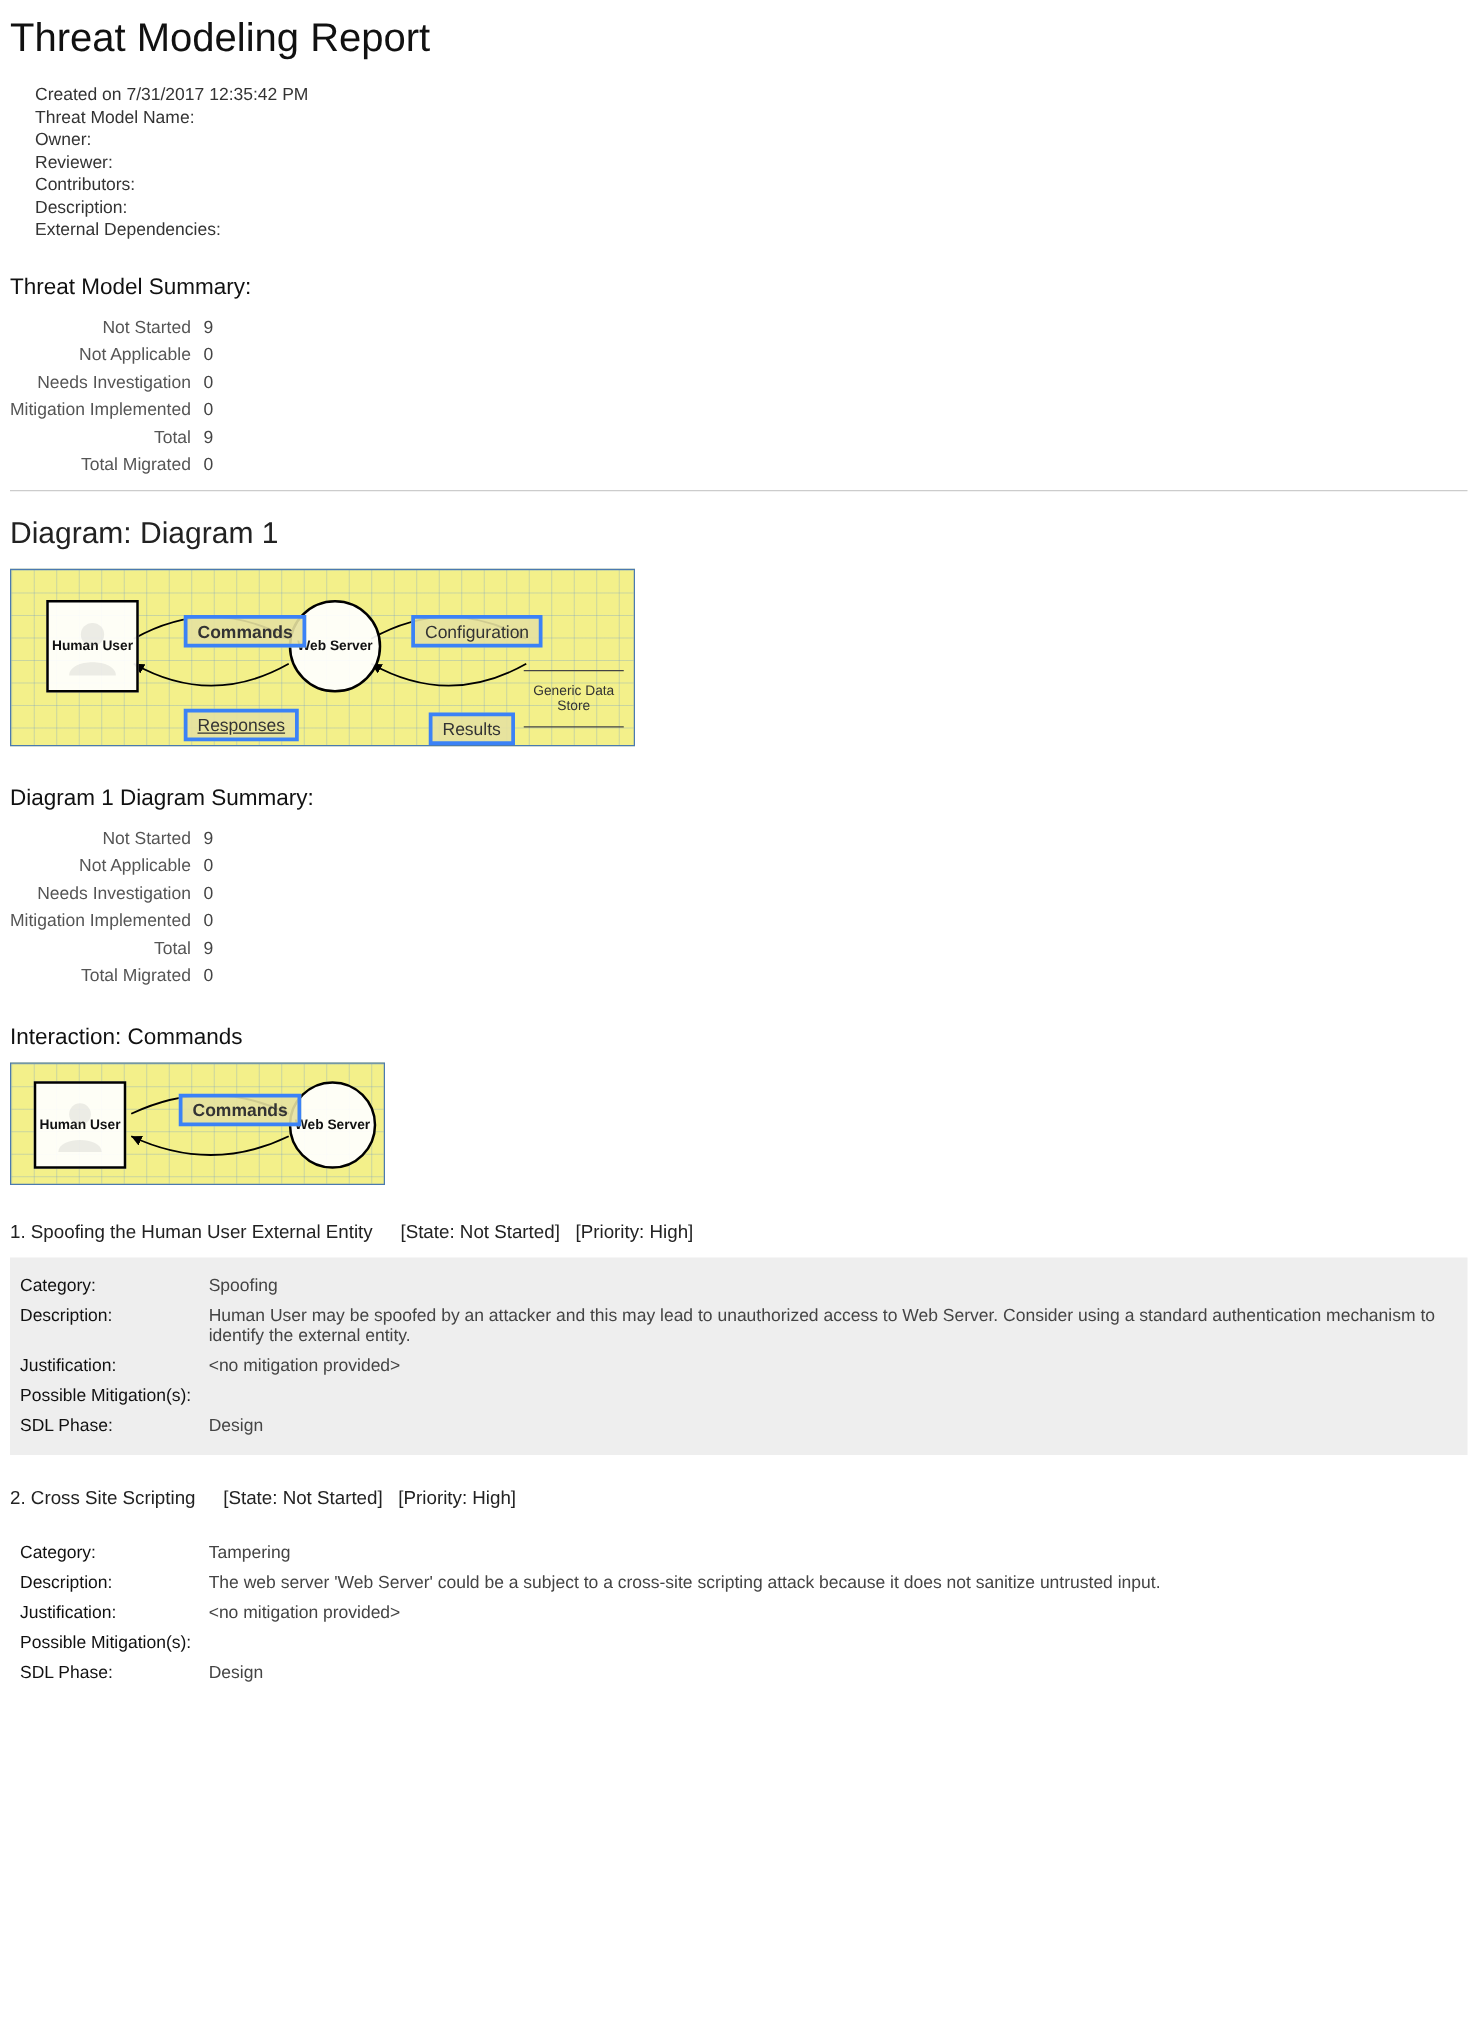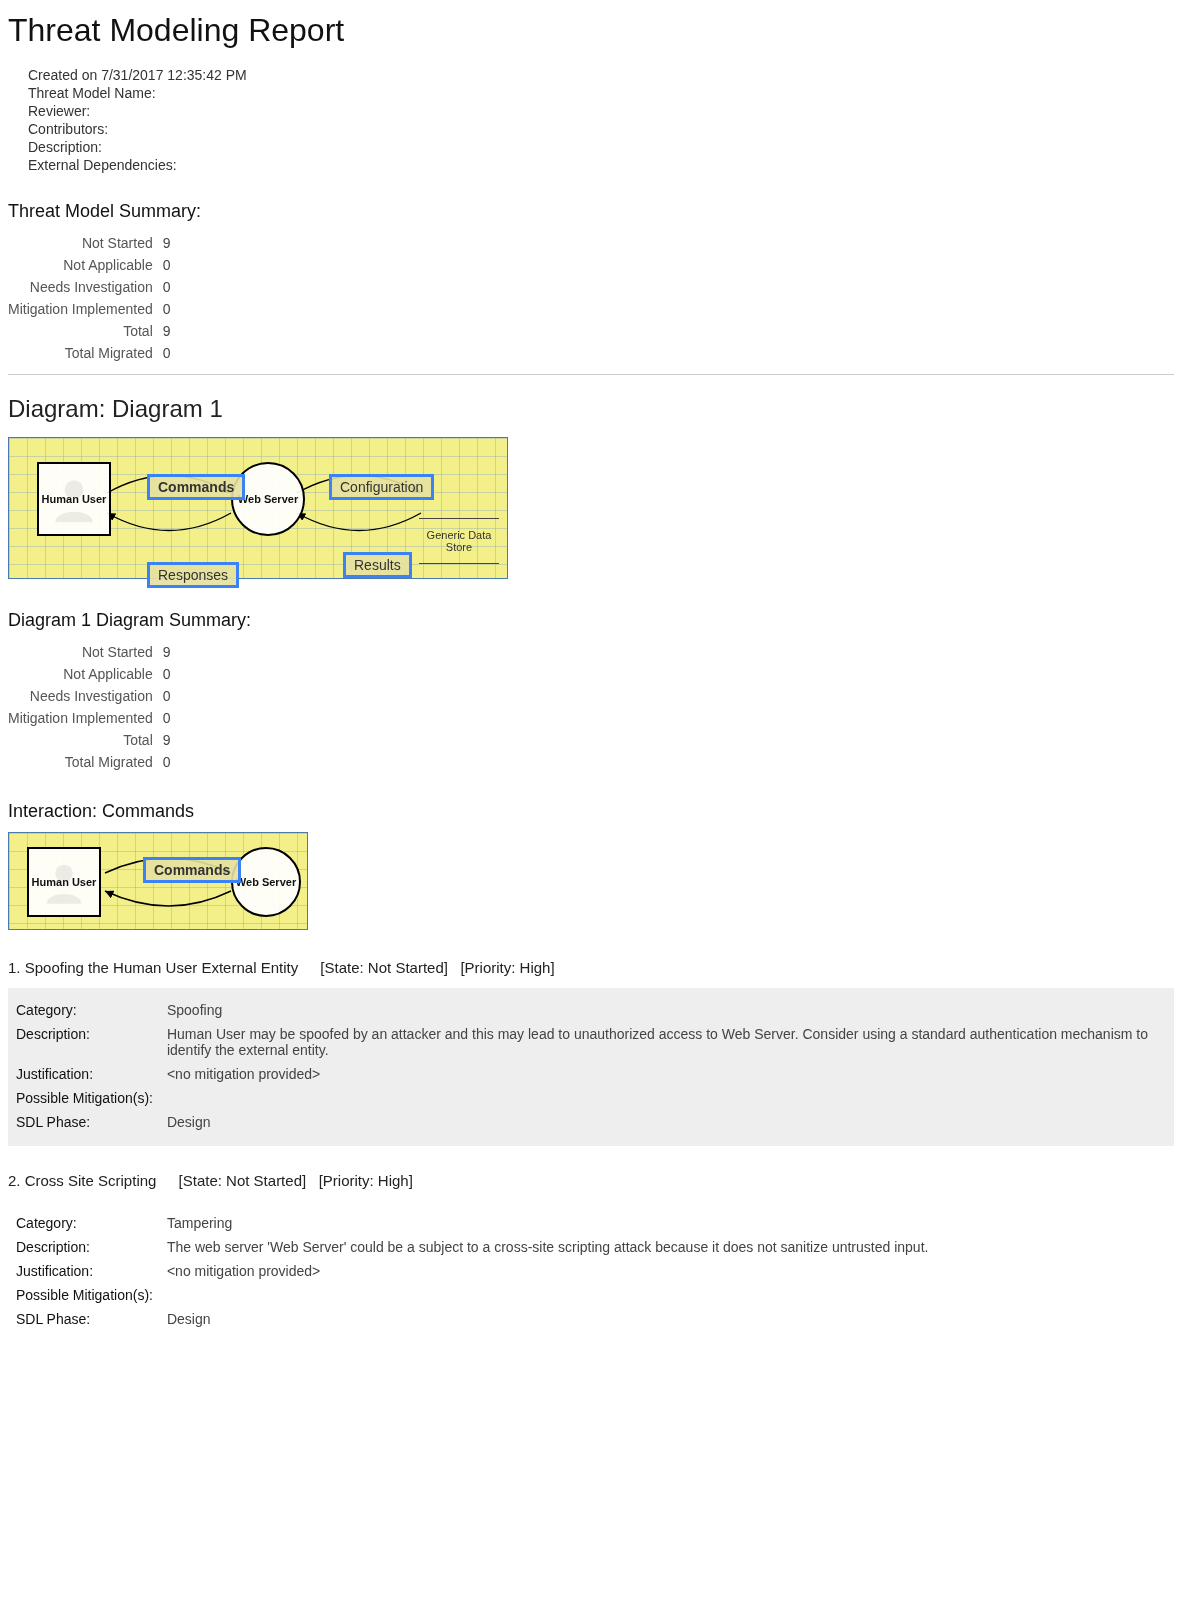--- a/index.html
+++ b/index.html
@@ -133,20 +133,21 @@
 
 
 
 
 <h1 class="report-title">Threat Modeling Report</h1>
 
 
 <div class="meta-block">
   <div class="meta-line">Created on 7/31/2017 12:35:42 PM</div>
   <div class="meta-line">Threat Model Name:</div>
+  <div class="meta-line">Owner:</div>
   <div class="meta-line">Reviewer:</div>
   <div class="meta-line">Contributors:</div>
   <div class="meta-line">Description:</div>
   <div class="meta-line">External Dependencies:</div>
 </div>
 
 
 <h3 class="section-h">Threat Model Summary:</h3>
 <table class="summary">
   <tbody>
@@ -211,21 +212,21 @@
   
   <div class="node circle" style="left:222px; top:24px; width:70px; height:70px;">
     <span>Web Server</span>
   </div>
   
   <div class="node store" style="left:410px; top:40px; width:80px; height:44px;margin-top:40px;">
     <span>Generic Data Store</span>
   </div>
   
   <div class="flow-label" style="left:138px; top:36px; font-weight:600;">Commands</div>
-  <div class="flow-label" style="left:138px; top:124px;">Responses</div>
+  <div class="flow-label" style="left:138px; top:111px;text-decoration:underline;">Responses</div>
   <div class="flow-label" style="left:320px; top:36px;">Configuration</div>
   <div class="flow-label" style="left:334px; top:114px;">Results</div>
 </div>
 
 
 <h3 class="section-h">Diagram 1 Diagram Summary:</h3>
 <table class="summary">
   <tbody>
       <tr>
         <td>Not Started</td>

